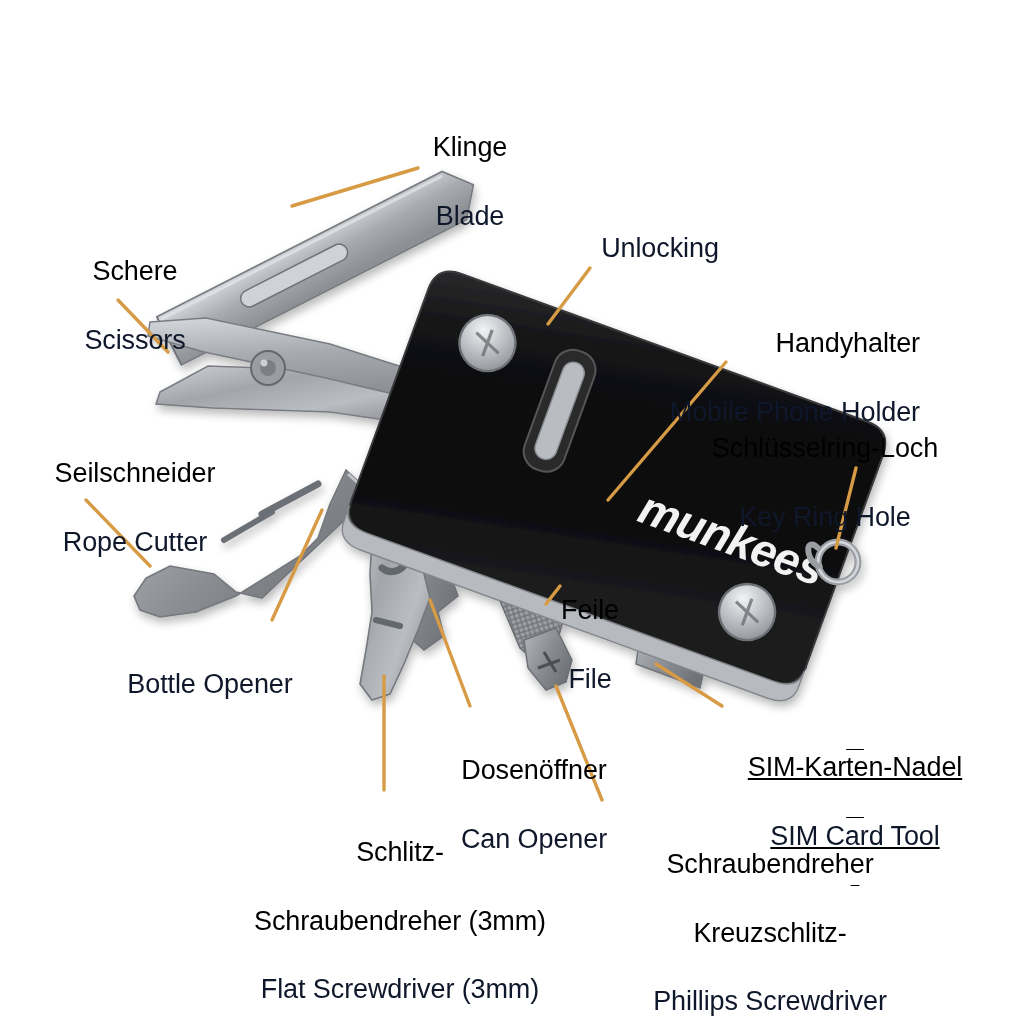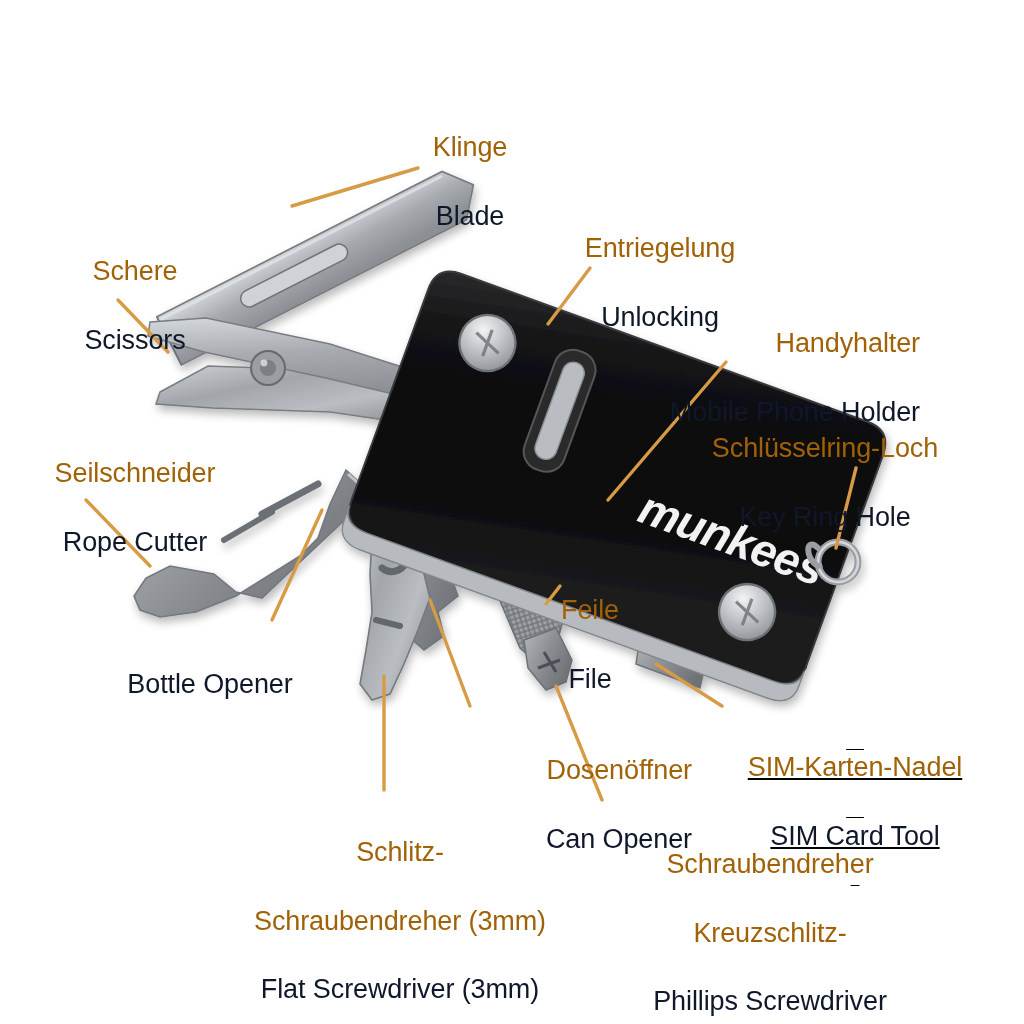--- a/index.html
+++ b/index.html
@@ -17,21 +17,21 @@
   
   #leaders{position:absolute;left:0;top:0;width:1024px;height:1024px;pointer-events:none;}
 
   
   .callout{
     position:absolute;
     line-height:1.16;
     white-space:pre;
   }
   .callout .de{
-    color:#a16207;
+    color:#000000;
     font-size:27px;
     letter-spacing:-0.1px;
     display:block;
   }
   .callout .en{
     color:#0f172a;
     font-size:27px;
     letter-spacing:-0.1px;
     display:block;
   }
@@ -39,21 +39,21 @@
 
   
   #c-blade   {left:345px; top:95px;  width:250px;}
   #c-unlock  {left:520px; top:196px; width:280px;}
   #c-phone   {left:580px; top:291px; width:340px;text-align:right;}
   #c-keyring {left:660px; top:396px; width:330px;}
   #c-scissors{left:10px;  top:219px; width:250px;}
   #c-rope    {left:5px;   top:421px; width:260px;}
   #c-bottle  {left:60px;  top:632px; width:300px;}
   #c-flat    {left:190px; top:800px; width:420px;}
-  #c-can     {left:412px; top:718px; width:280px;text-align:right;}
+  #c-can     {left:394px; top:718px; width:280px;}
   #c-phillips{left:580px; top:812px; width:380px;}
   #c-sim     {left:690px; top:715px; width:330px;text-decoration:underline;}
   #c-file    {left:510px; top:558px; width:160px;}
 </style>
 </head>
 <body>
 
 <div id="stage">
 
   <svg id="product" viewBox="0 0 1024 1024">
@@ -220,21 +220,20 @@
       <line x1="560" y1="586" x2="546" y2="604"></line>
     </g>
   </svg>
 
   <div class="callout ta-c" id="c-blade">
     <span class="de">Klinge</span>
     <span class="en">Blade</span>
   </div>
 
   <div class="callout ta-c" id="c-unlock">
-    <span class="de">Entriegelung</span>
     <span class="en">Unlocking</span>
   </div>
 
   <div class="callout ta-c" id="c-phone">
     <span class="de">Handyhalter</span>
     <span class="en">Mobile Phone Holder</span>
   </div>
 
   <div class="callout ta-c" id="c-keyring">
     <span class="de">Schlüsselring-Loch</span>

